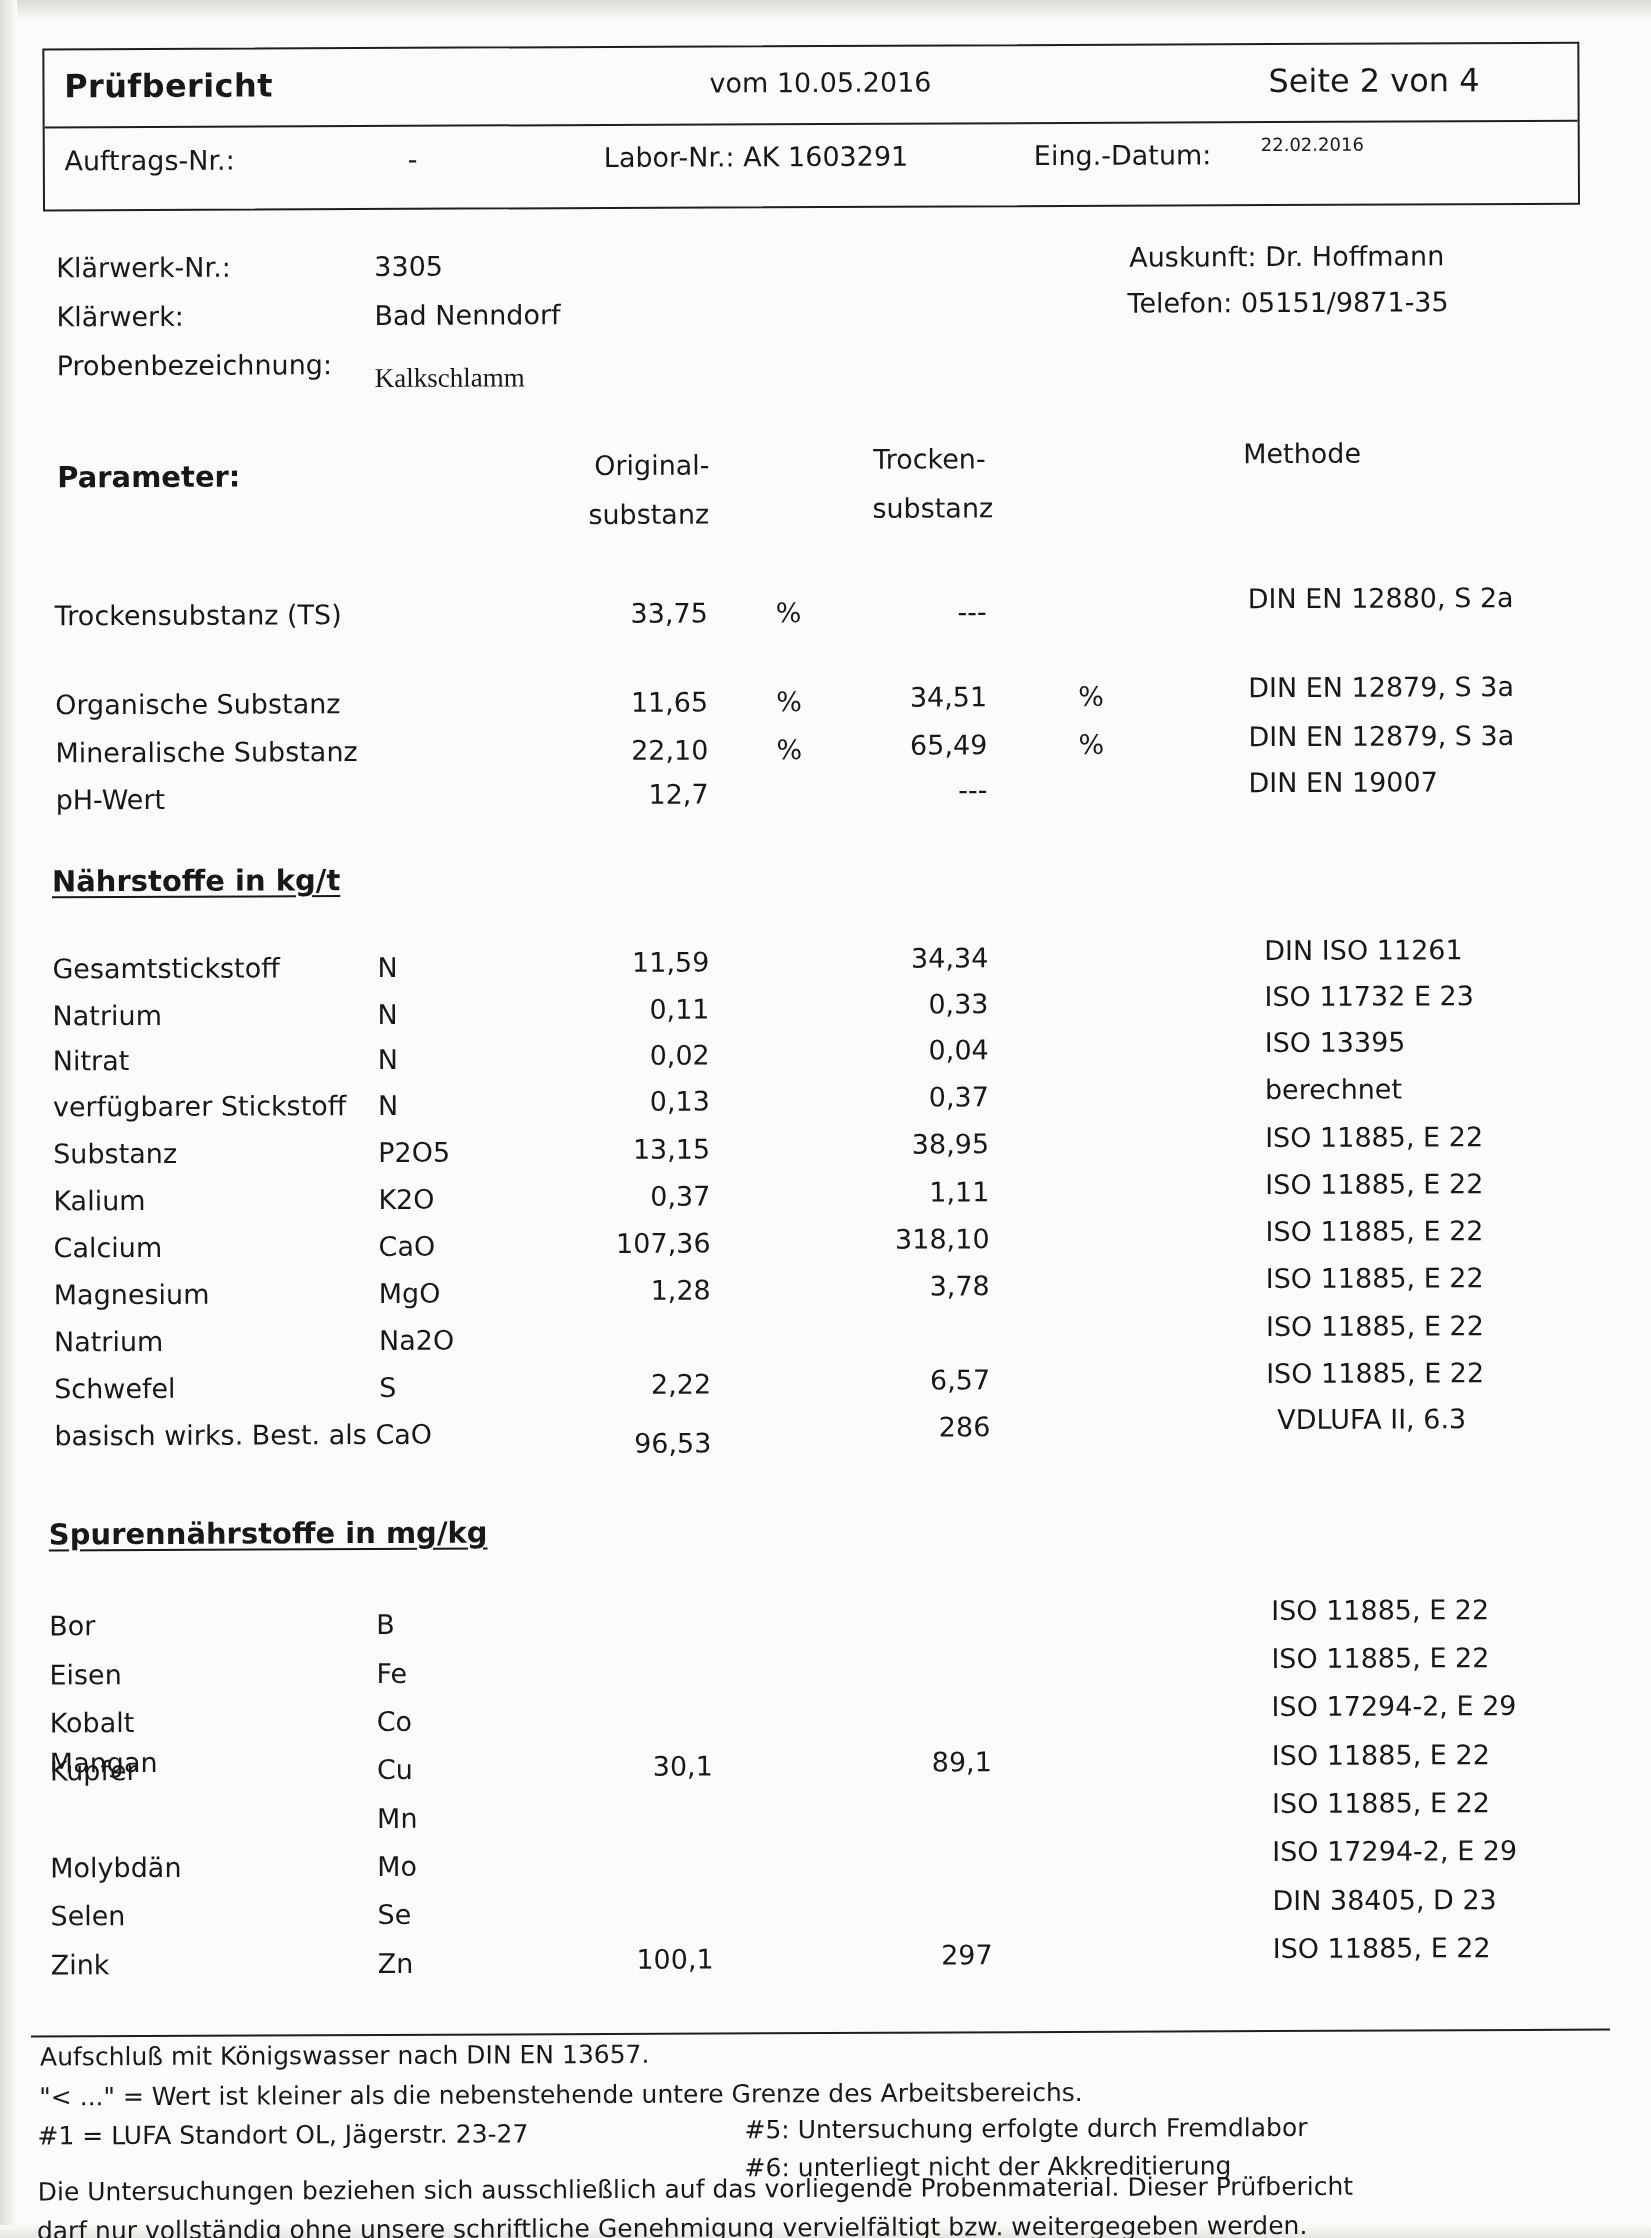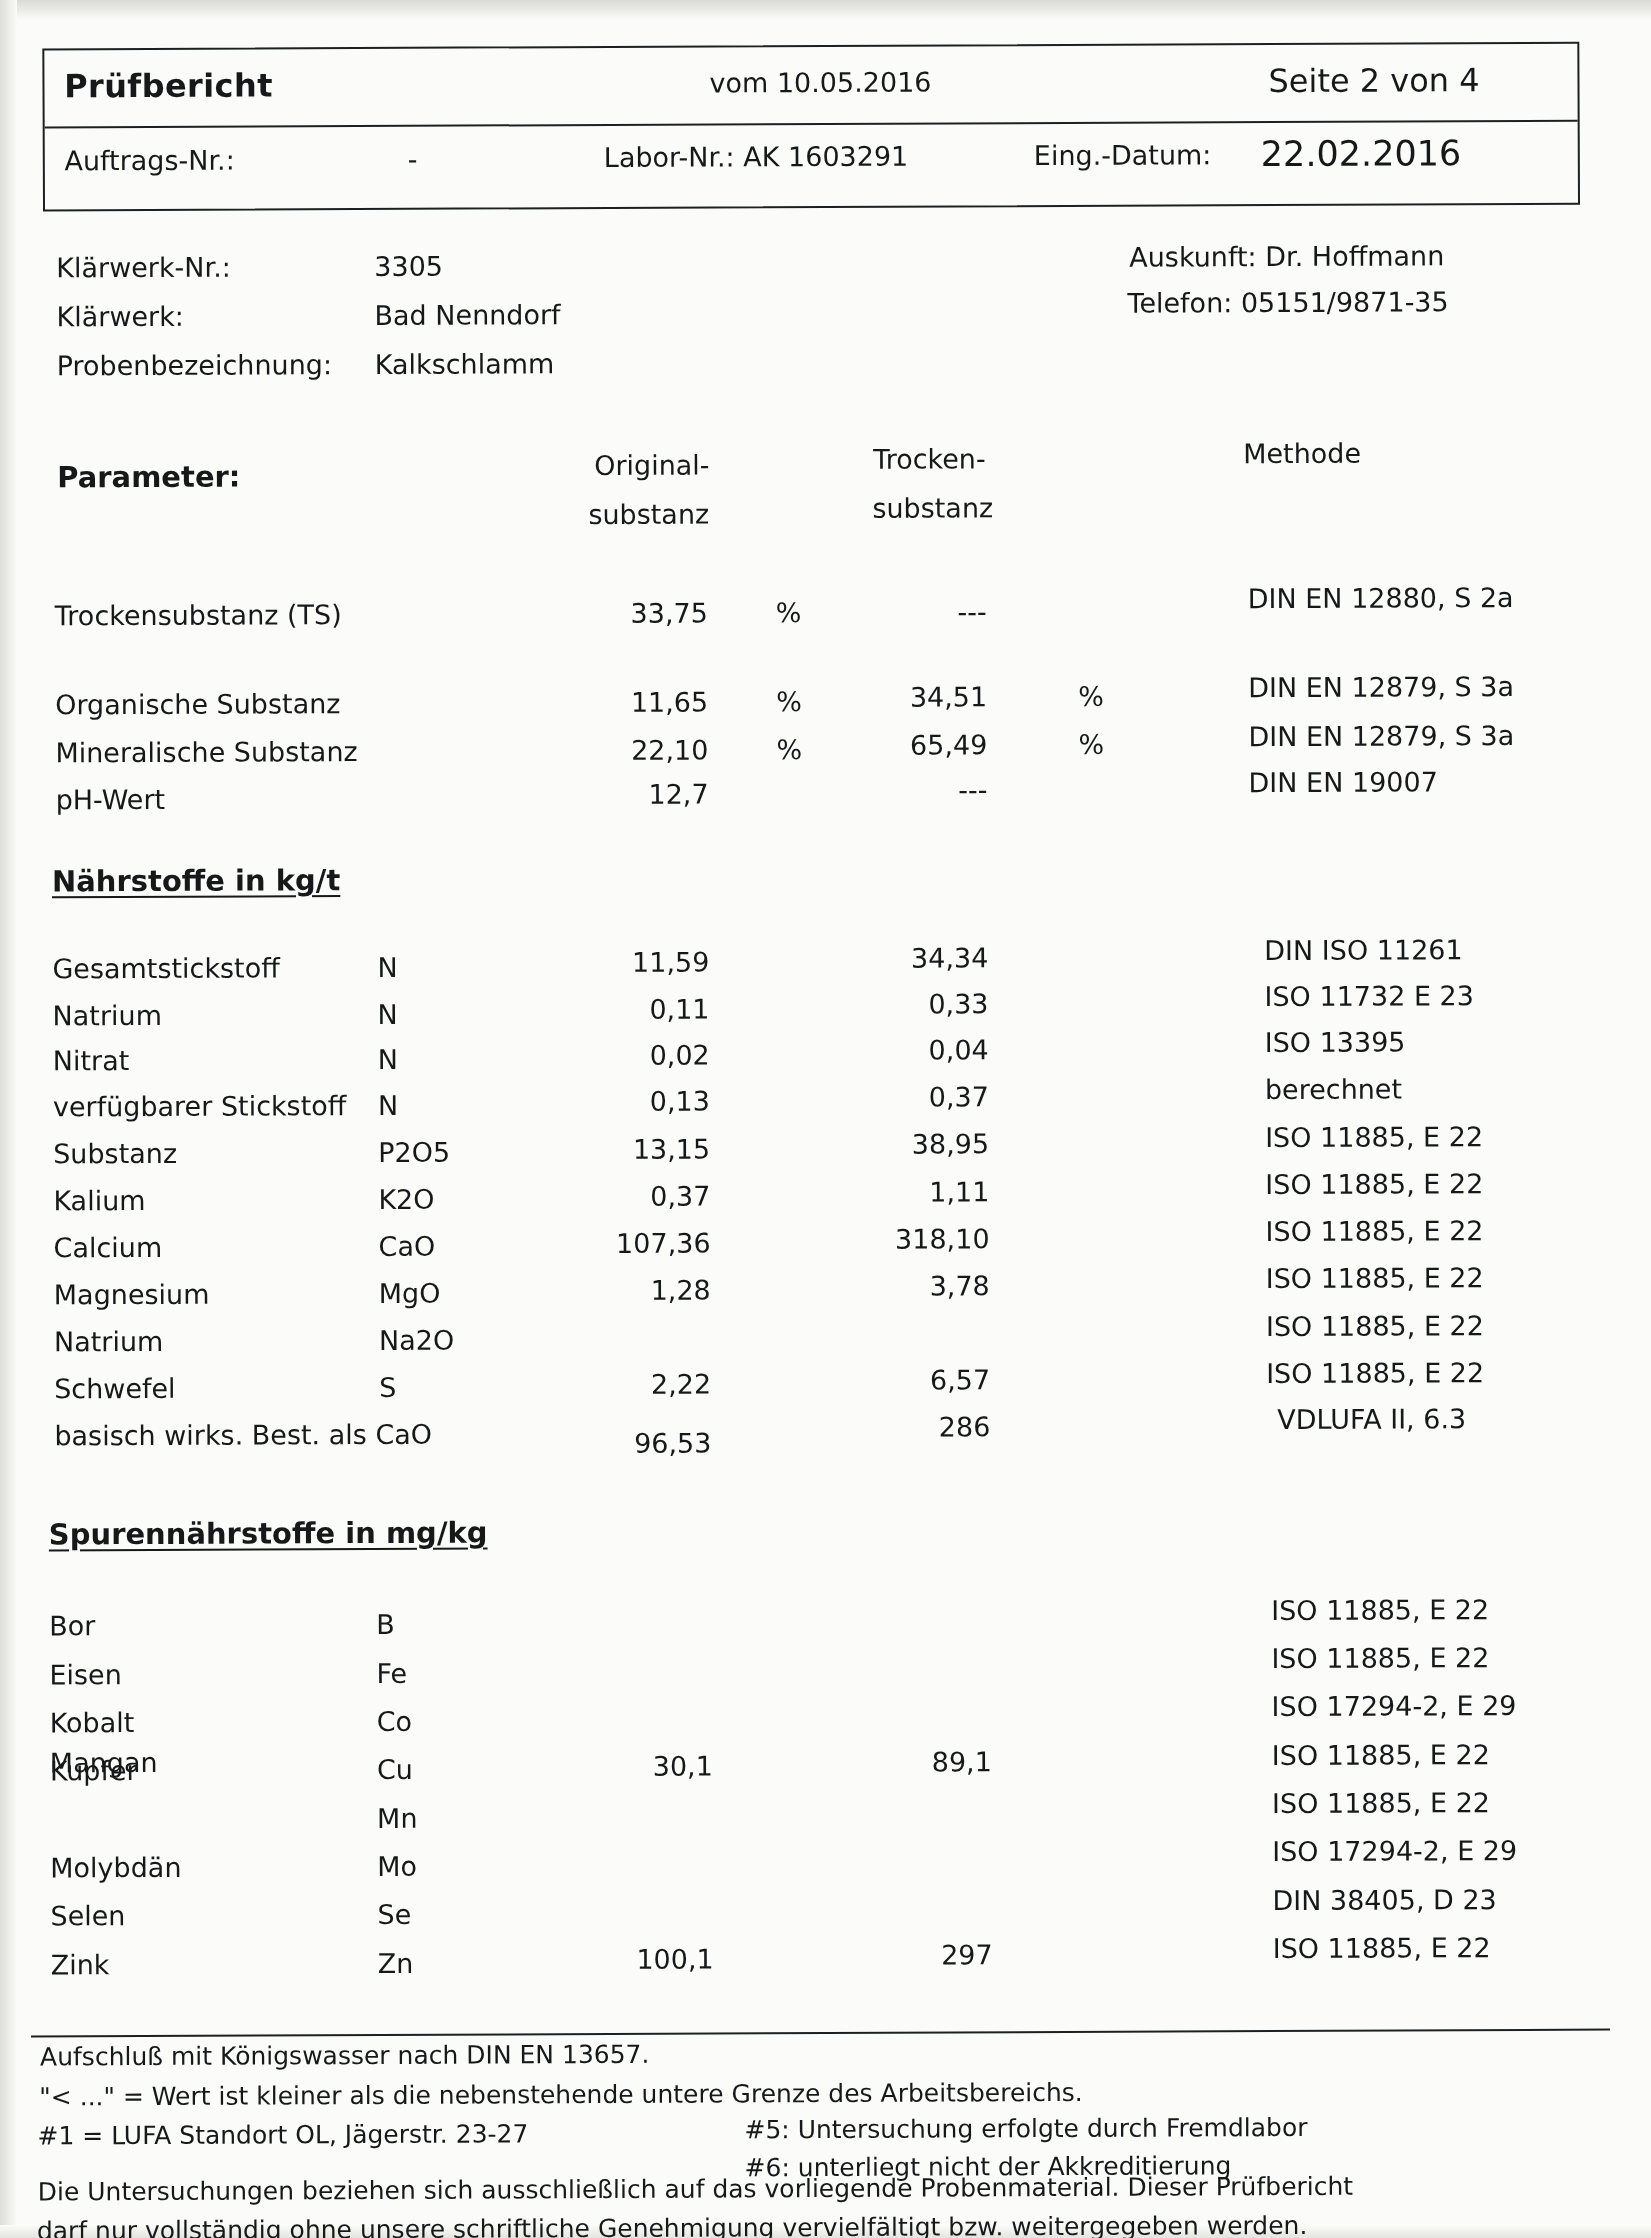--- a/index.html
+++ b/index.html
@@ -90,21 +90,21 @@
   .hdr-eing-label {
     position: absolute;
     left: 989px;
     top: 94px;
     font-size: 27px;
   }
   .hdr-eing-value {
     position: absolute;
     left: 1216px;
     top: 89px;
-    font-size: 35px;
+    font-size: 18px;
   }
 
   
   .idblock { position: absolute; left: 0; top: 0; width: 100%; }
   .id-label { position: absolute; font-size: 27px; }
   .id-value { position: absolute; font-size: 27px; }
   .id-right { position: absolute; font-size: 27px; }
 
   
   .par-head {
@@ -191,21 +191,21 @@
     </div>
 
     <div class="idblock">
       <div class="id-label" style="left:60px; top:249px;">Klärwerk-Nr.:</div>
       <div class="id-value" style="left:378px; top:249px;">3305</div>
 
       <div class="id-label" style="left:60px; top:298px;">Klärwerk:</div>
       <div class="id-value" style="left:378px; top:298px;">Bad Nenndorf</div>
 
       <div class="id-label" style="left:60px; top:347px;">Probenbezeichnung:</div>
-      <div class="id-value" style="left:378px; top:347px;">Kalkschlamm</div>
+      <div class="id-value" style="left:378px; top:361px;font-family:Liberation Serif, serif;">Kalkschlamm</div>
 
       <div class="id-right" style="left:1133px; top:243px;">Auskunft: Dr. Hoffmann</div>
       <div class="id-right" style="left:1131px; top:289px;">Telefon: 05151/9871-35</div>
     </div>
 
     <div class="par-head" style="left:60px; top:457px;">Parameter:</div>
     <div class="col-head" style="left:597px; top:449px;">Original-</div>
     <div class="col-head" style="left:591px; top:498px;">substanz</div>
     <div class="col-head" style="left:876px; top:444px;">Trocken-</div>
     <div class="col-head" style="left:875px; top:493px;">substanz</div>

